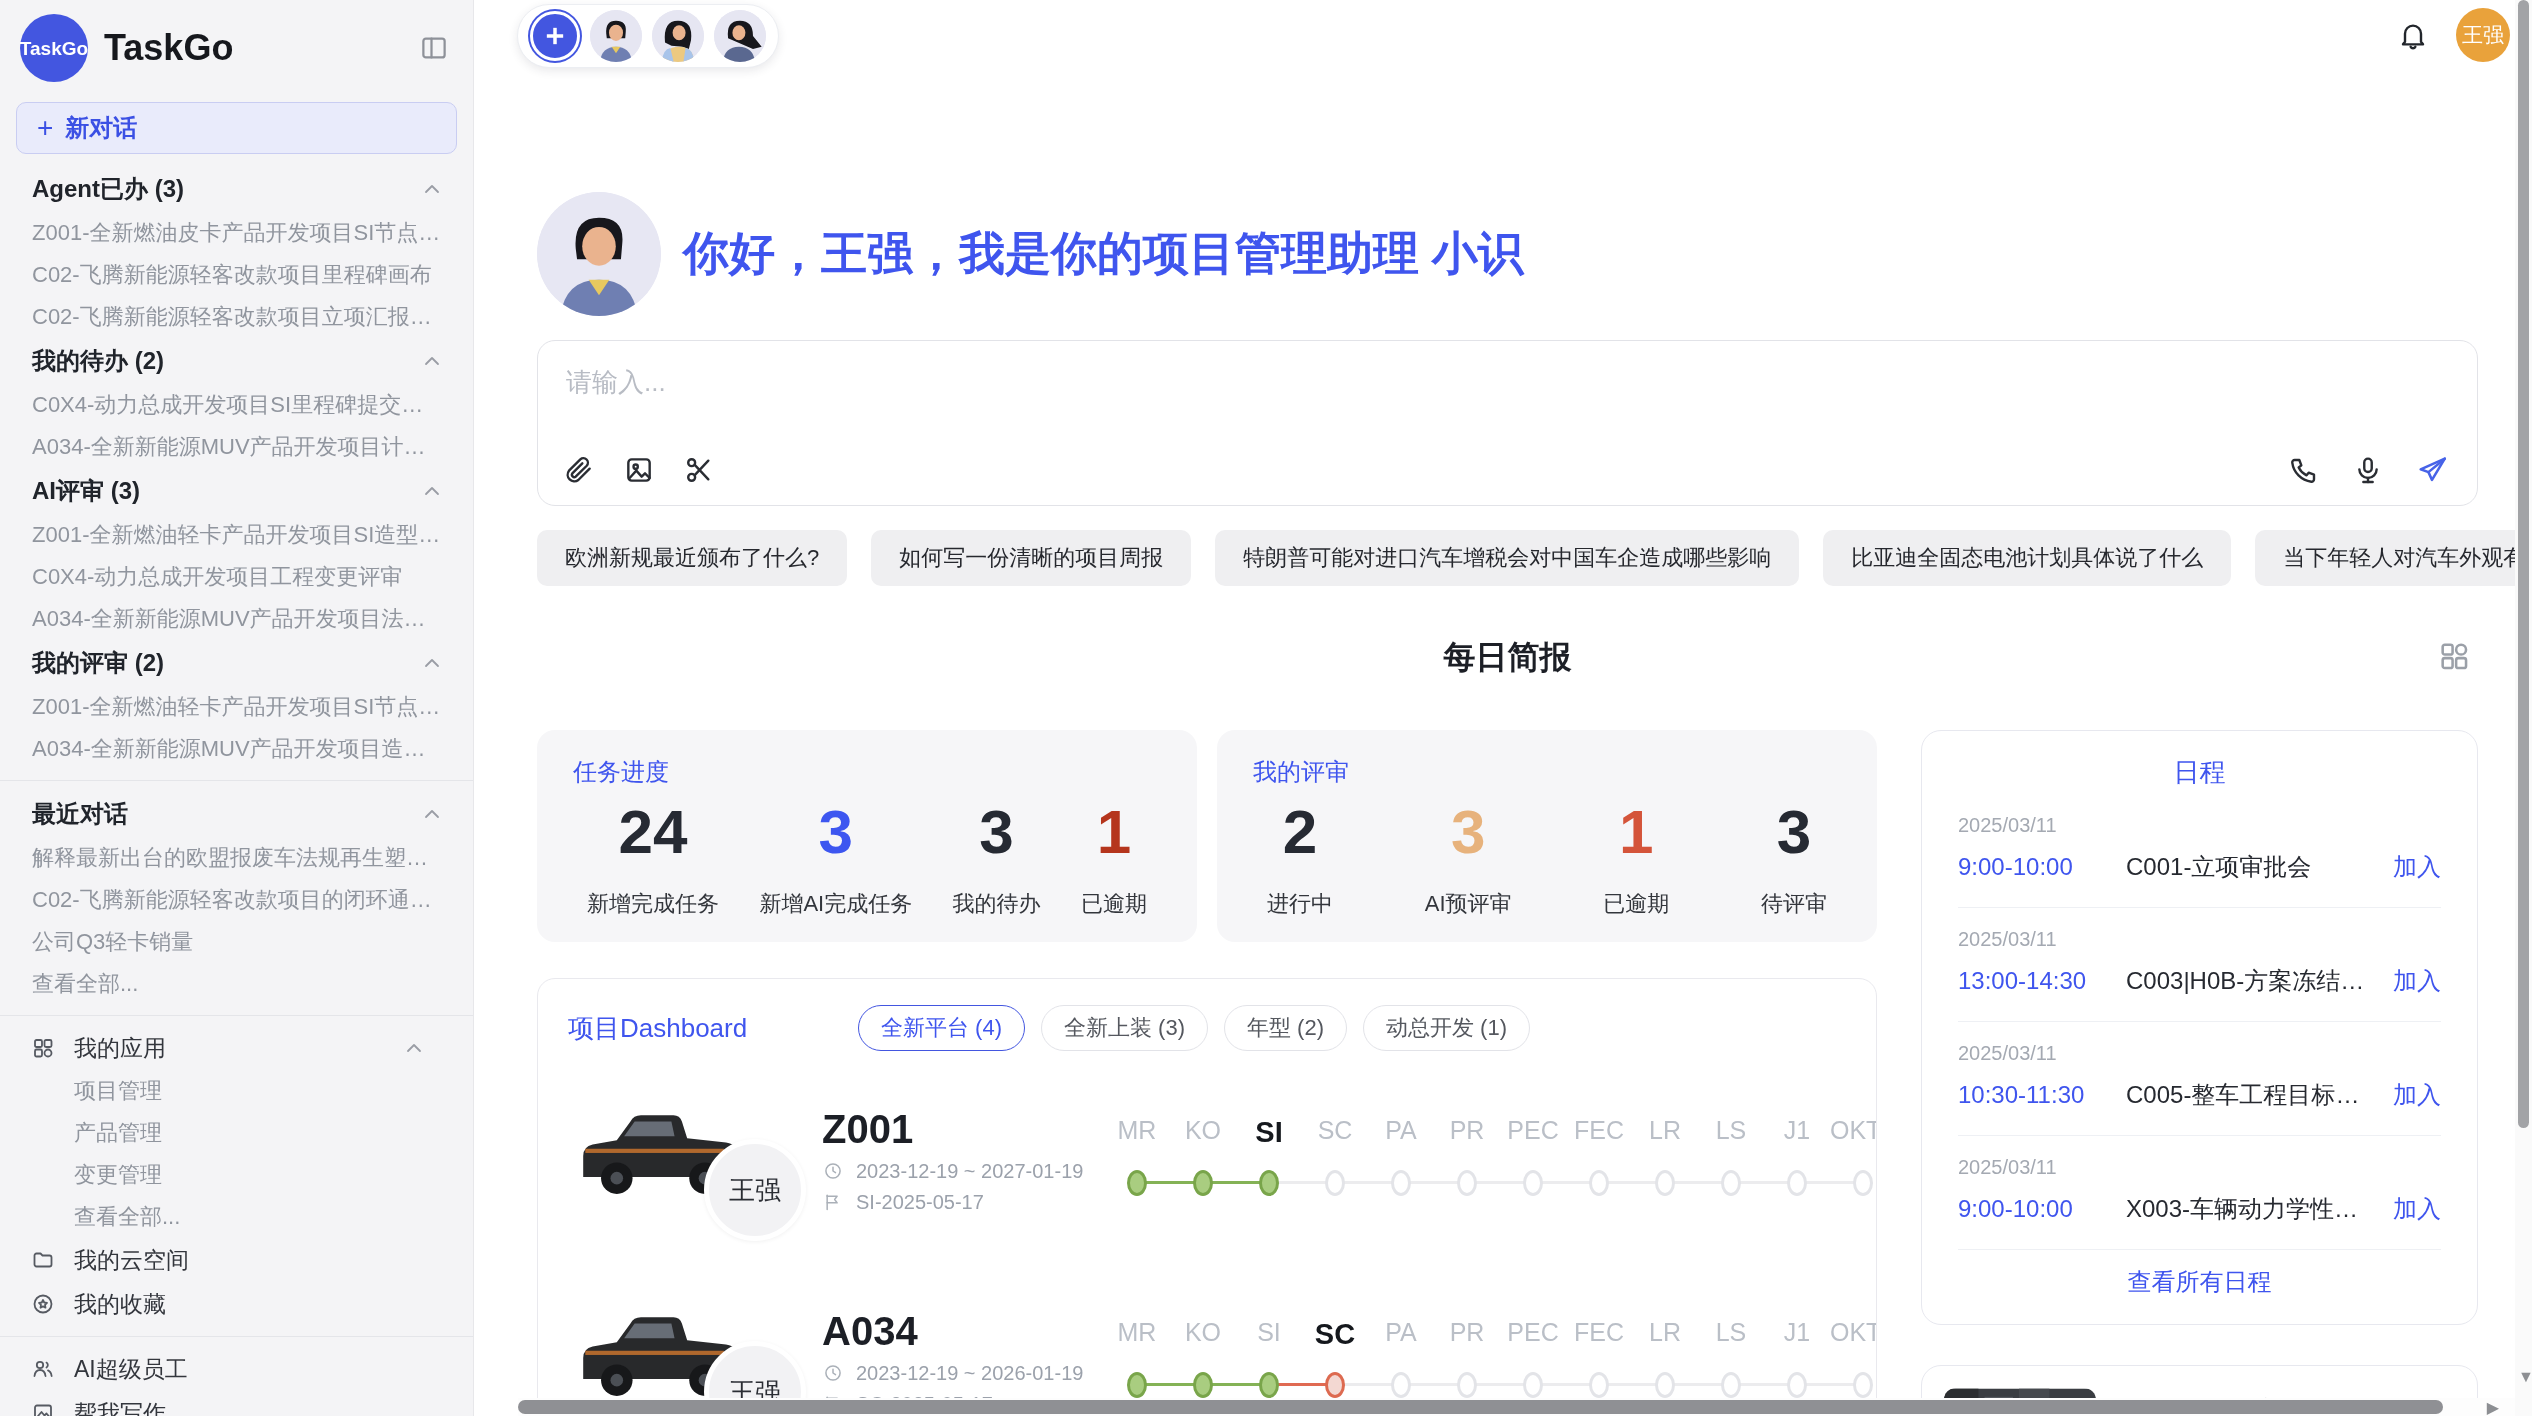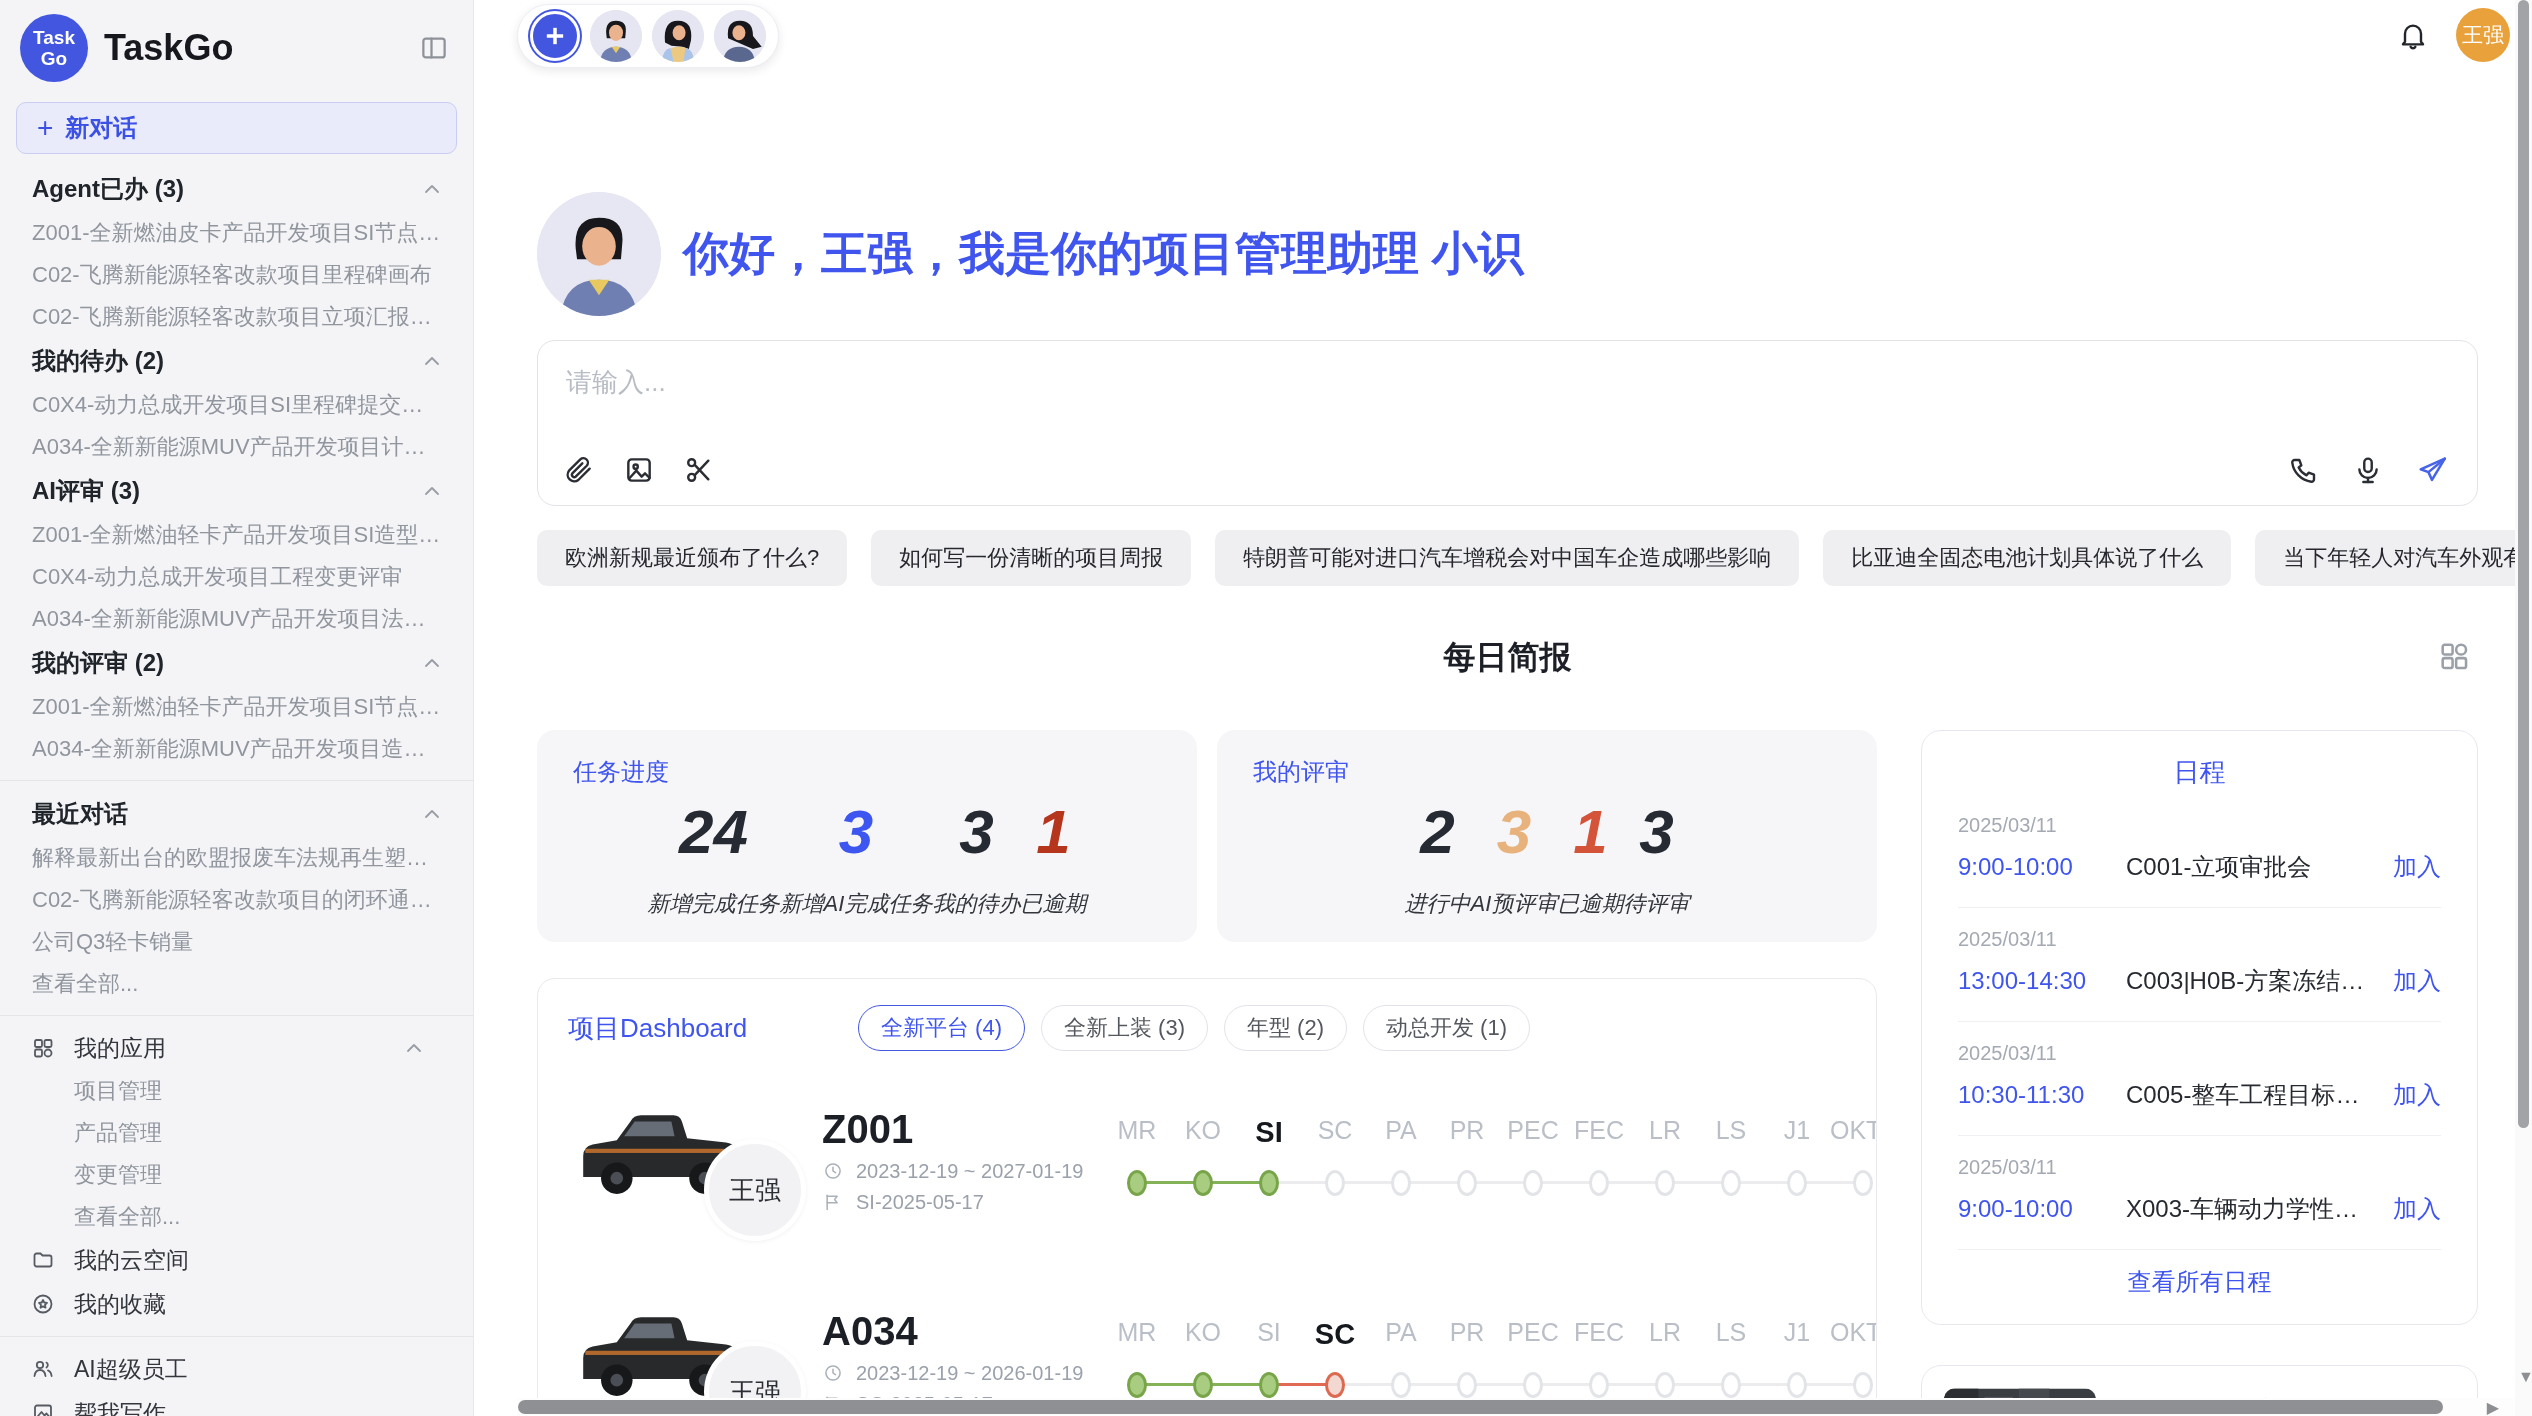--- a/index.html
+++ b/index.html
@@ -1,21 +1,21 @@
 <!DOCTYPE html>
 <html><head>
 <meta charset="utf-8">
 <style>
   *{margin:0;padding:0;box-sizing:border-box;}
   html,body{width:2532px;height:1416px;overflow:hidden;font-family:"Liberation Sans","DejaVu Sans",sans-serif;background:#fff;color:#1f232b;}
   .app{display:flex;width:2532px;height:1416px;}
   
   .sidebar{width:474px;height:100%;background:#f4f4f6;border-right:1px solid #e7e7ea;flex:0 0 auto;position:relative;overflow:hidden;}
   .sb-head{display:flex;align-items:center;padding:14px 22px 8px 20px;}
-  .logo{width:68px;height:68px;border-radius:50%;background:#4356e0;color:#fff;display:flex;flex-direction:column;align-items:center;justify-content:center;font-size:19px;line-height:21px;font-weight:600;}
+  .logo{width:68px;height:68px;border-radius:50%;background:#4356e0;color:#fff;display:flex;align-items:center;justify-content:center;font-size:19px;line-height:21px;font-weight:600;}
   .sb-title{font-size:36px;font-weight:700;margin-left:16px;color:#16181d;flex:1;}
   .icon{display:inline-flex;align-items:center;justify-content:center;}
   .icon svg{stroke:currentColor;fill:none;stroke-width:1.8;stroke-linecap:round;stroke-linejoin:round;}
   .collapse{color:#8e9199;width:34px;height:34px;}
   .newchat{margin:12px 16px 6px 16px;height:52px;border:1.5px solid #c9cdf2;background:#e9ebfb;border-radius:10px;display:flex;align-items:center;padding:0 20px;color:#3b50e4;font-size:24px;font-weight:600;cursor:pointer;}
   .newchat .plus{font-weight:400;font-size:28px;margin-right:12px;}
   .sb-list{padding:6px 0 0 0;}
   .sb-sec{display:flex;align-items:center;height:46px;padding:0 28px 0 32px;font-size:24px;color:#20242b;font-weight:600;}
   .sb-sec .chev{margin-left:auto;color:#9а9da5;color:#9a9da5;width:26px;height:26px;}
   .sb-item{height:42px;line-height:42px;padding:0 28px 0 32px;font-size:22px;color:#90959e;white-space:nowrap;overflow:hidden;text-overflow:ellipsis;cursor:pointer;}
@@ -51,21 +51,21 @@
   
   .brief-head{margin-top:50px;position:relative;text-align:center;height:48px;}
   .brief-head h2{font-size:32px;font-weight:700;color:#1c1f26;}
   .brief-grid{position:absolute;right:6px;top:2px;width:36px;height:36px;color:#9ba0a8;cursor:pointer;}
   .cols{margin-top:46px;display:flex;gap:44px;align-items:flex-start;}
   .col-left{width:1340px;flex:0 0 auto;}
   .col-right{width:557px;flex:0 0 auto;}
   .stat-row{display:flex;gap:20px;}
   .stat-card{width:660px;height:212px;background:#f6f6f8;border-radius:18px;padding:26px 36px;}
   .stat-card .sc-title{font-size:24px;color:#3f55ee;}
-  .stats{display:flex;justify-content:center;padding:0 14px;margin-top:8px;font-style:italic;}
+  .stats{display:flex;justify-content:space-between;padding:0 14px;margin-top:8px;}
   .stat{text-align:center;}
   .stat .v{font-size:62px;font-weight:600;}
   .stat .l{font-size:22px;color:#33363c;margin-top:22px;}
   
   .dash{margin-top:36px;background:#fff;border:1.5px solid #e9e9ee;border-radius:18px;height:470px;padding:26px 30px;position:relative;overflow:hidden;}
   .dash-head{display:flex;align-items:center;}
   .dash-title{font-size:26px;color:#3f55ee;width:290px;}
   .tabs{display:flex;gap:16px;}
   .tab{height:46px;border-radius:999px;border:1.5px solid #e2e3e8;color:#55585f;font-size:22px;display:flex;align-items:center;padding:0 22px;cursor:pointer;background:#fff;}
   .tab.active{border-color:#4356e0;color:#3f55ee;}

